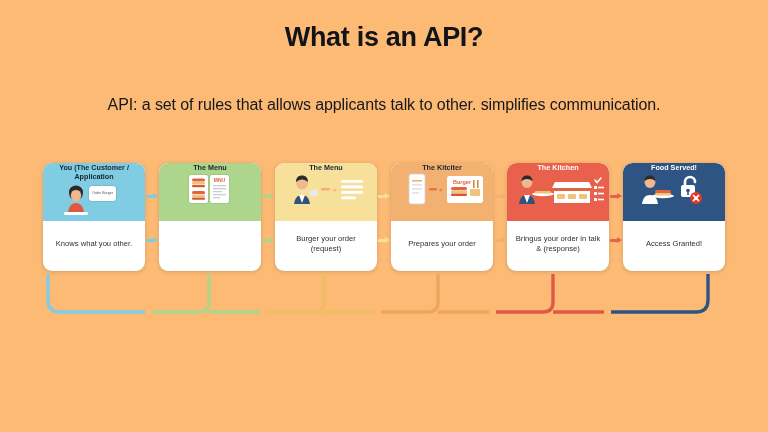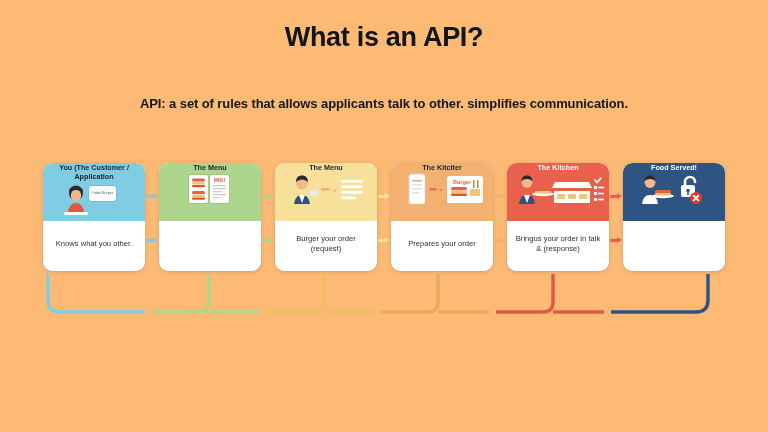--- a/index.html
+++ b/index.html
@@ -13,21 +13,21 @@
 
   .title {
     position: absolute; top: 22px; left: 0; width: 768px;
     text-align: center;
     font-size: 27px; font-weight: bold; color: #111418;
     letter-spacing: -0.3px;
   }
   .subtitle {
     position: absolute; top: 96px; left: 0; width: 768px;
     text-align: center;
-    font-size: 13px; font-weight: bold; color: #15181d;
+    font-size: 16px; font-weight: normal; color: #15181d;
     letter-spacing: -0.1px;
   }
 
   
   .flow {
     position: absolute; left: 43px; top: 163px;
     width: 682px; height: 110px;
     display: flex; align-items: flex-start;
   }
   .card {
@@ -301,20 +301,23 @@
         <rect x="32" y="21" width="16" height="2.6" rx="1" fill="#f0c27a"></rect>
         <path d="M62 13v-3a5 5 0 0 1 10 0" stroke="#ffffff" stroke-width="2.6" fill="none" stroke-linecap="round"></path>
         <rect x="58" y="13" width="14" height="12" rx="2" fill="#ffffff"></rect>
         <circle cx="65" cy="18.5" r="1.8" fill="#2E5484"></circle>
         <rect x="64.2" y="19" width="1.6" height="4" fill="#2E5484"></rect>
         <circle cx="73" cy="26" r="6" fill="#e23b2e"></circle>
         <path d="M70.6 23.6l4.8 4.8M75.4 23.6l-4.8 4.8" stroke="#ffffff" stroke-width="1.8" stroke-linecap="round"></path>
       </svg></div>
           </div>
         </div>
+        <div class="card-body">
+          <div class="body-label">Access Granted!</div>
+        </div>
       </div>
     </div>
 
   <svg class="rail" id="rail" viewBox="0 0 768 60">
       <path d="M48 2 L48 28 Q48 40 60 40 L145 40" fill="none" stroke="#7FCCE3" stroke-width="3.4"></path>
       <path d="M152 40 L199 40 Q209 40 209 30 L209 2" fill="none" stroke="#ADD58C" stroke-width="3.4"></path>
       <path d="M209 40 L260 40" fill="none" stroke="#ADD58C" stroke-width="3.4"></path>
       <path d="M267 40 L314 40 Q324 40 324 30 L324 2" fill="none" stroke="#EFBE63" stroke-width="3.4"></path>
       <path d="M324 40 L375 40" fill="none" stroke="#EFBE63" stroke-width="3.4"></path>
       <path d="M381 40 L428 40 Q438 40 438 30 L438 2" fill="none" stroke="#EDA55B" stroke-width="3.4"></path>

